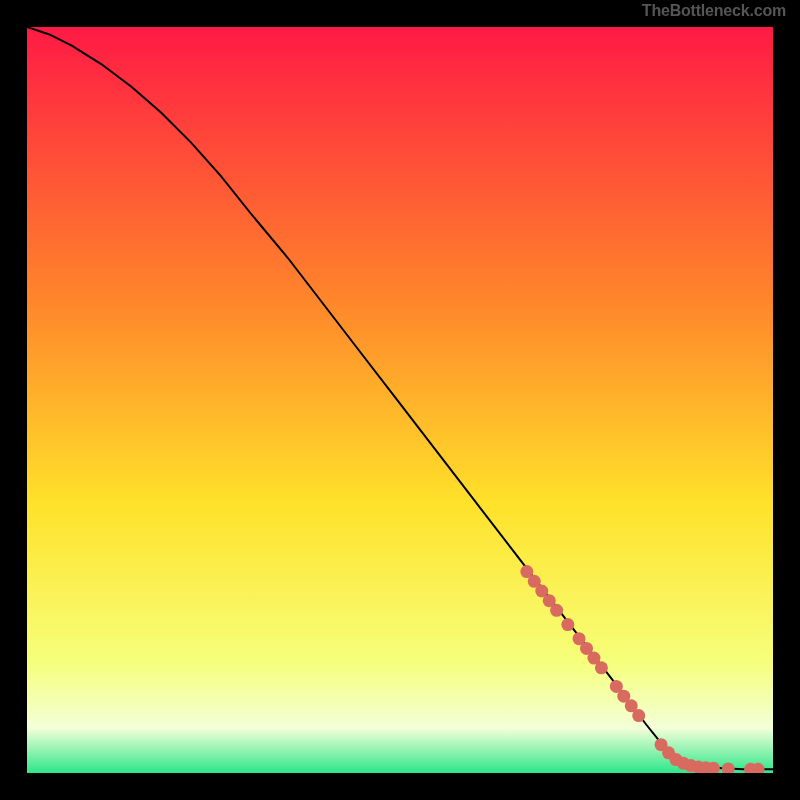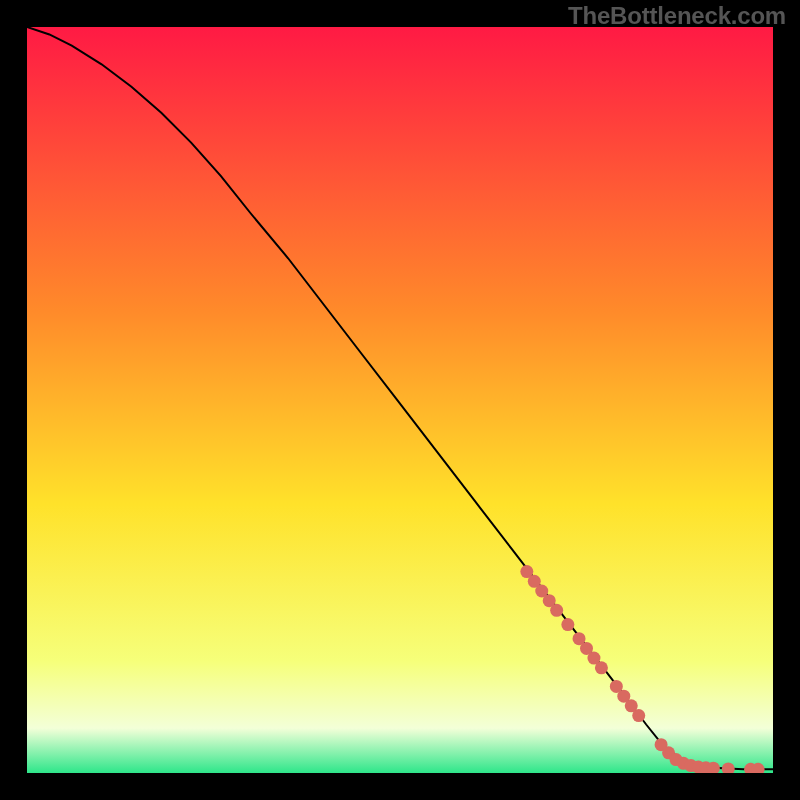--- a/index.html
+++ b/index.html
@@ -15,21 +15,21 @@
     position: relative;
     width: 800px;
     height: 800px;
     background: #000;
   }
   .attribution {
     position: absolute;
     top: 2px;
     right: 14px;
     color: #555;
-    font-size: 24px;
+    font-size: 16px;
     font-weight: 600;
     letter-spacing: -0.2px;
   }
   .plot {
     position: absolute;
     left: 27px;
     top: 27px;
     width: 746px;
     height: 746px;
   }

